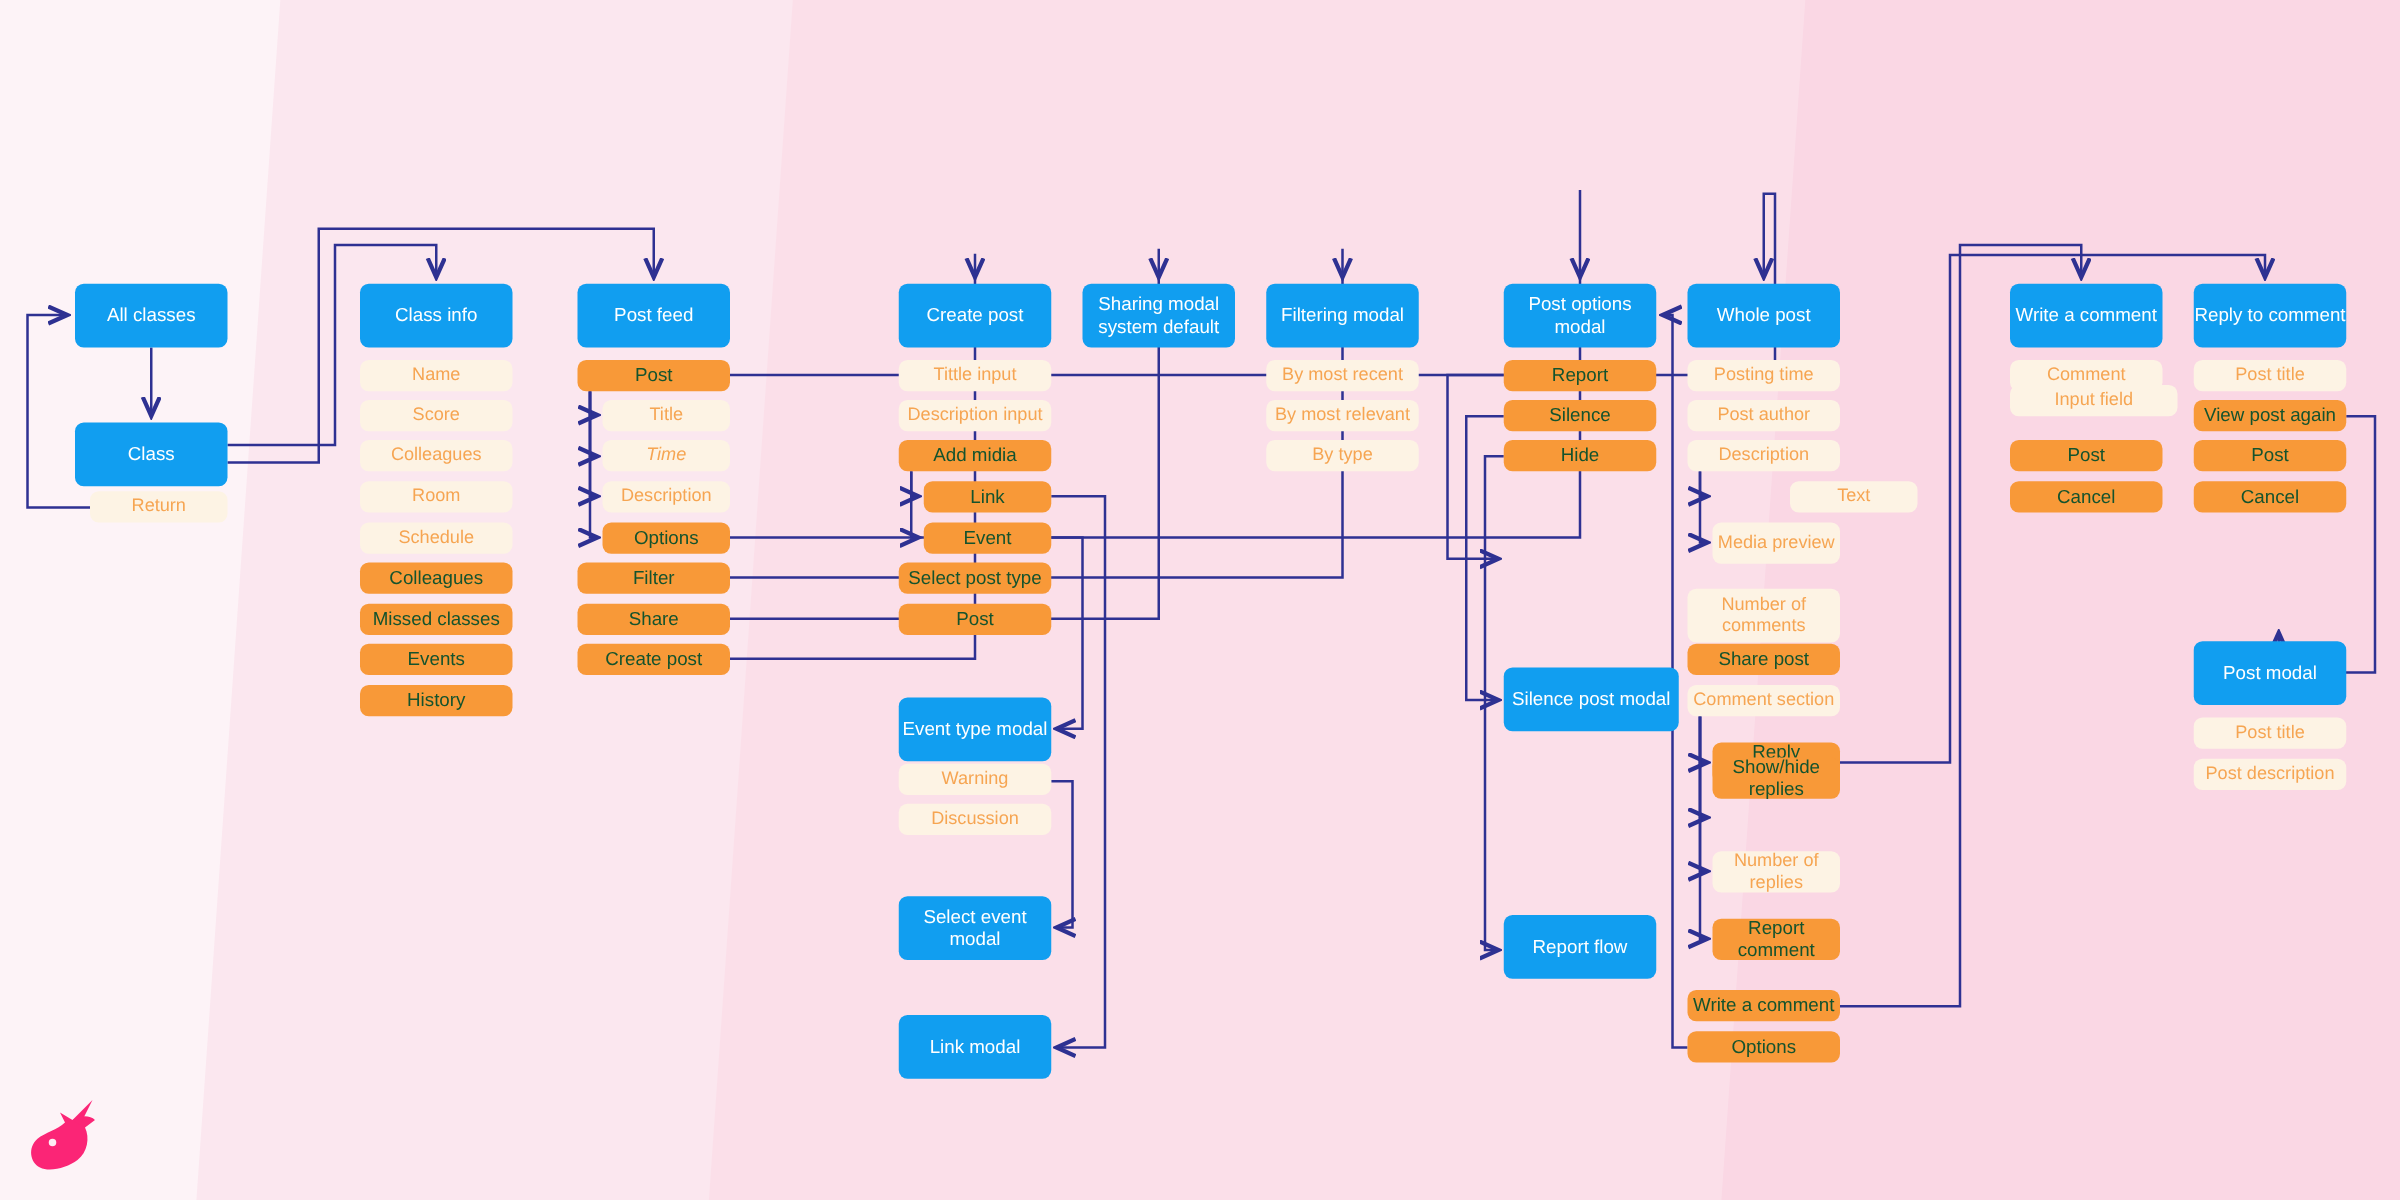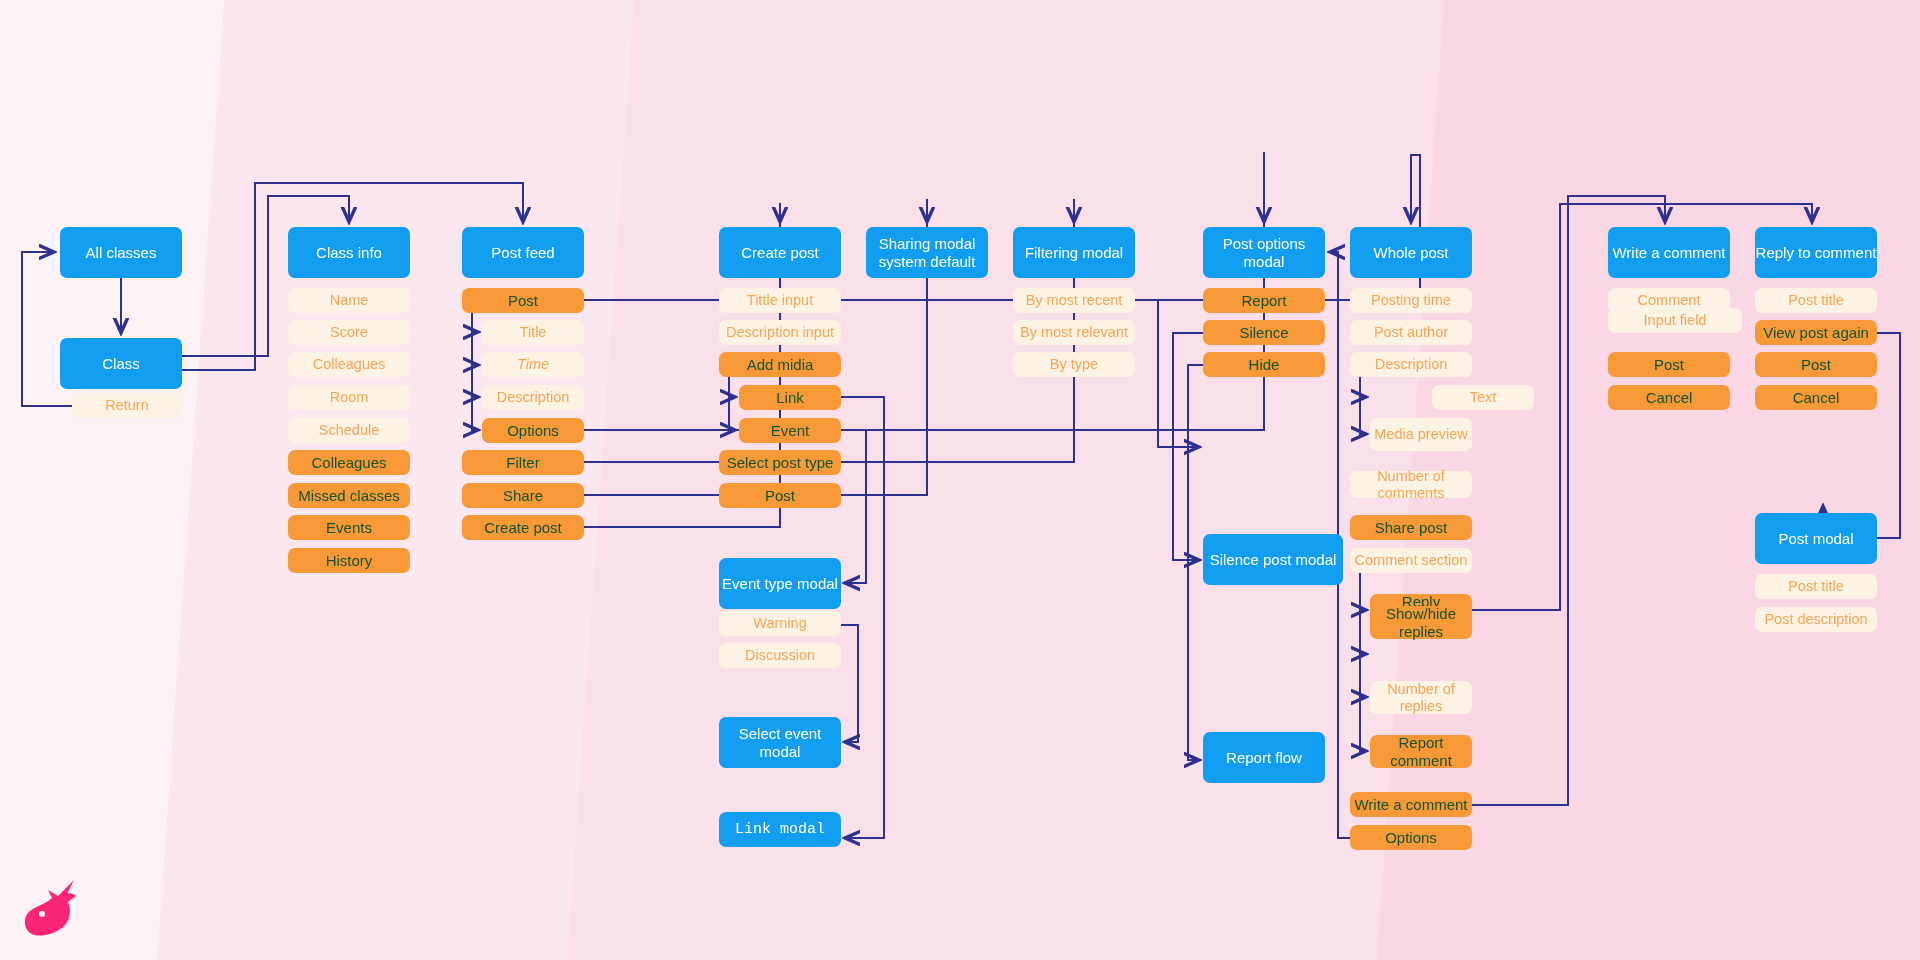--- a/index.html
+++ b/index.html
@@ -129,39 +129,39 @@
     <div class="node itm" style="left: 719px; top: 320px; width: 122px; height: 25px;">Description input</div>
     <div class="node act" style="left: 719px; top: 352px; width: 122px; height: 25px;">Add midia</div>
     <div class="node act" style="left: 739px; top: 385px; width: 102px; height: 25px;">Link</div>
     <div class="node act" style="left: 739px; top: 418px; width: 102px; height: 25px;">Event</div>
     <div class="node act" style="left: 719px; top: 450px; width: 122px; height: 25px;">Select post type</div>
     <div class="node act" style="left: 719px; top: 483px; width: 122px; height: 25px;">Post</div>
     <div class="node scr" style="left: 719px; top: 558px; width: 122px; height: 51px;">Event type modal</div>
     <div class="node itm" style="left: 719px; top: 611px; width: 122px; height: 25px;">Warning</div>
     <div class="node itm" style="left: 719px; top: 643px; width: 122px; height: 25px;">Discussion</div>
     <div class="node scr" style="left: 719px; top: 717px; width: 122px; height: 51px;">Select event modal</div>
-    <div class="node scr" style="left: 719px; top: 812px; width: 122px; height: 35px; font-family: Liberation Mono, monospace;">Link modal</div>
+    <div class="node scr" style="left: 719px; top: 812px; width: 122px; height: 51px;">Link modal</div>
     <div class="node scr" style="left: 866px; top: 227px; width: 122px; height: 51px;">Sharing modal system default</div>
     <div class="node scr" style="left: 1013px; top: 227px; width: 122px; height: 51px;">Filtering modal</div>
     <div class="node itm" style="left: 1013px; top: 288px; width: 122px; height: 25px;">By most recent</div>
     <div class="node itm" style="left: 1013px; top: 320px; width: 122px; height: 25px;">By most relevant</div>
     <div class="node itm" style="left: 1013px; top: 352px; width: 122px; height: 25px;">By type</div>
     <div class="node scr" style="left: 1203px; top: 227px; width: 122px; height: 51px;">Post options modal</div>
     <div class="node act" style="left: 1203px; top: 288px; width: 122px; height: 25px;">Report</div>
     <div class="node act" style="left: 1203px; top: 320px; width: 122px; height: 25px;">Silence</div>
     <div class="node act" style="left: 1203px; top: 352px; width: 122px; height: 25px;">Hide</div>
     <div class="node scr" style="left: 1203px; top: 534px; width: 140px; height: 51px;">Silence post modal</div>
     <div class="node scr" style="left: 1203px; top: 732px; width: 122px; height: 51px;">Report flow</div>
     <div class="node scr" style="left: 1350px; top: 227px; width: 122px; height: 51px;">Whole post</div>
     <div class="node itm" style="left: 1350px; top: 288px; width: 122px; height: 25px;">Posting time</div>
     <div class="node itm" style="left: 1350px; top: 320px; width: 122px; height: 25px;">Post author</div>
     <div class="node itm" style="left: 1350px; top: 352px; width: 122px; height: 25px;">Description</div>
     <div class="node itm" style="left: 1411px; top: 385px; width: 102px; height: 25px; margin-left: 21px;">Text</div>
     <div class="node itm" style="left: 1370px; top: 418px; width: 102px; height: 33px;">Media preview</div>
-    <div class="node itm" style="left: 1350px; top: 471px; width: 122px; height: 27px;">Number of comments</div>
+    <div class="node itm" style="left: 1350px; top: 471px; width: 122px; height: 43px;">Number of comments</div>
     <div class="node act" style="left: 1350px; top: 515px; width: 122px; height: 25px;">Share post</div>
     <div class="node itm" style="left: 1350px; top: 548px; width: 122px; height: 25px;">Comment section</div>
     <div class="node act" style="left: 1370px; top: 594px; width: 102px; height: 33px;">Reply comment</div>
     <div class="node act" style="left: 1370px; top: 606px; width: 102px; height: 33px;">Show/hide replies</div>
     <div class="node itm" style="left: 1370px; top: 681px; width: 102px; height: 33px;">Number of replies</div>
     <div class="node act" style="left: 1370px; top: 735px; width: 102px; height: 33px;">Report comment</div>
     <div class="node act" style="left: 1350px; top: 792px; width: 122px; height: 25px;">Write a comment</div>
     <div class="node act" style="left: 1350px; top: 825px; width: 122px; height: 25px;">Options</div>
     <div class="node scr" style="left: 1608px; top: 227px; width: 122px; height: 51px;">Write a  comment</div>
     <div class="node itm" style="left: 1608px; top: 288px; width: 122px; height: 25px;">Comment</div>

